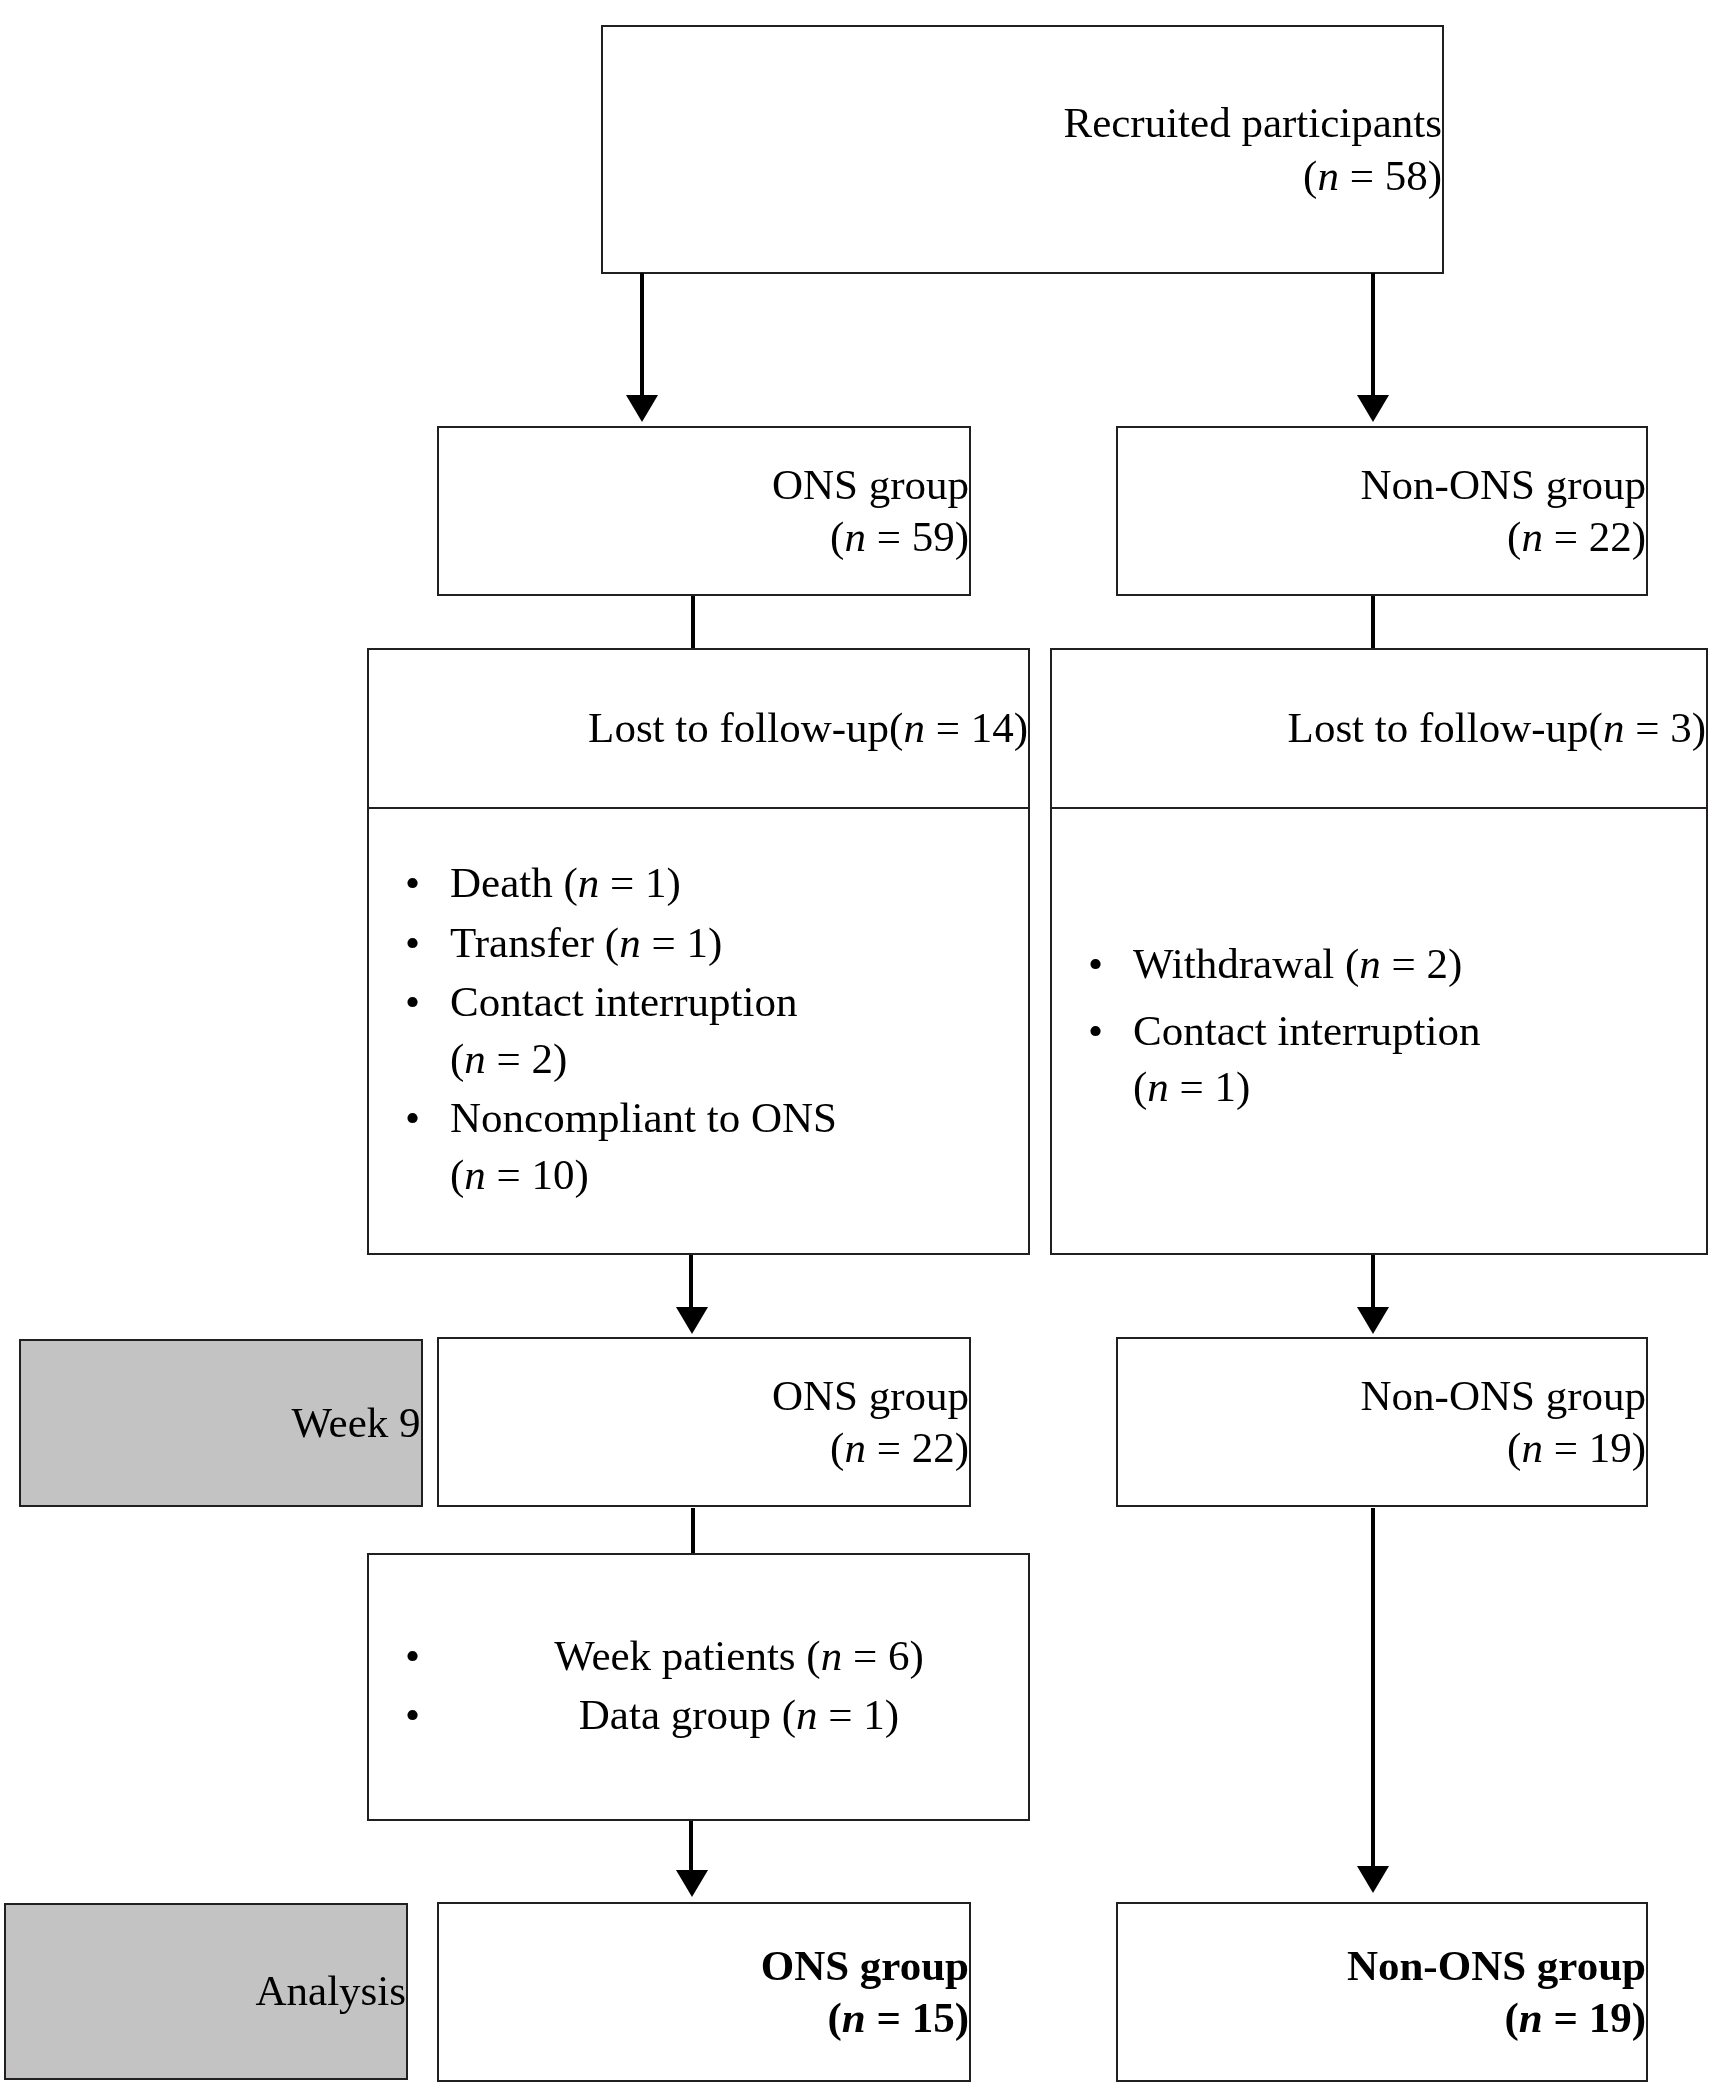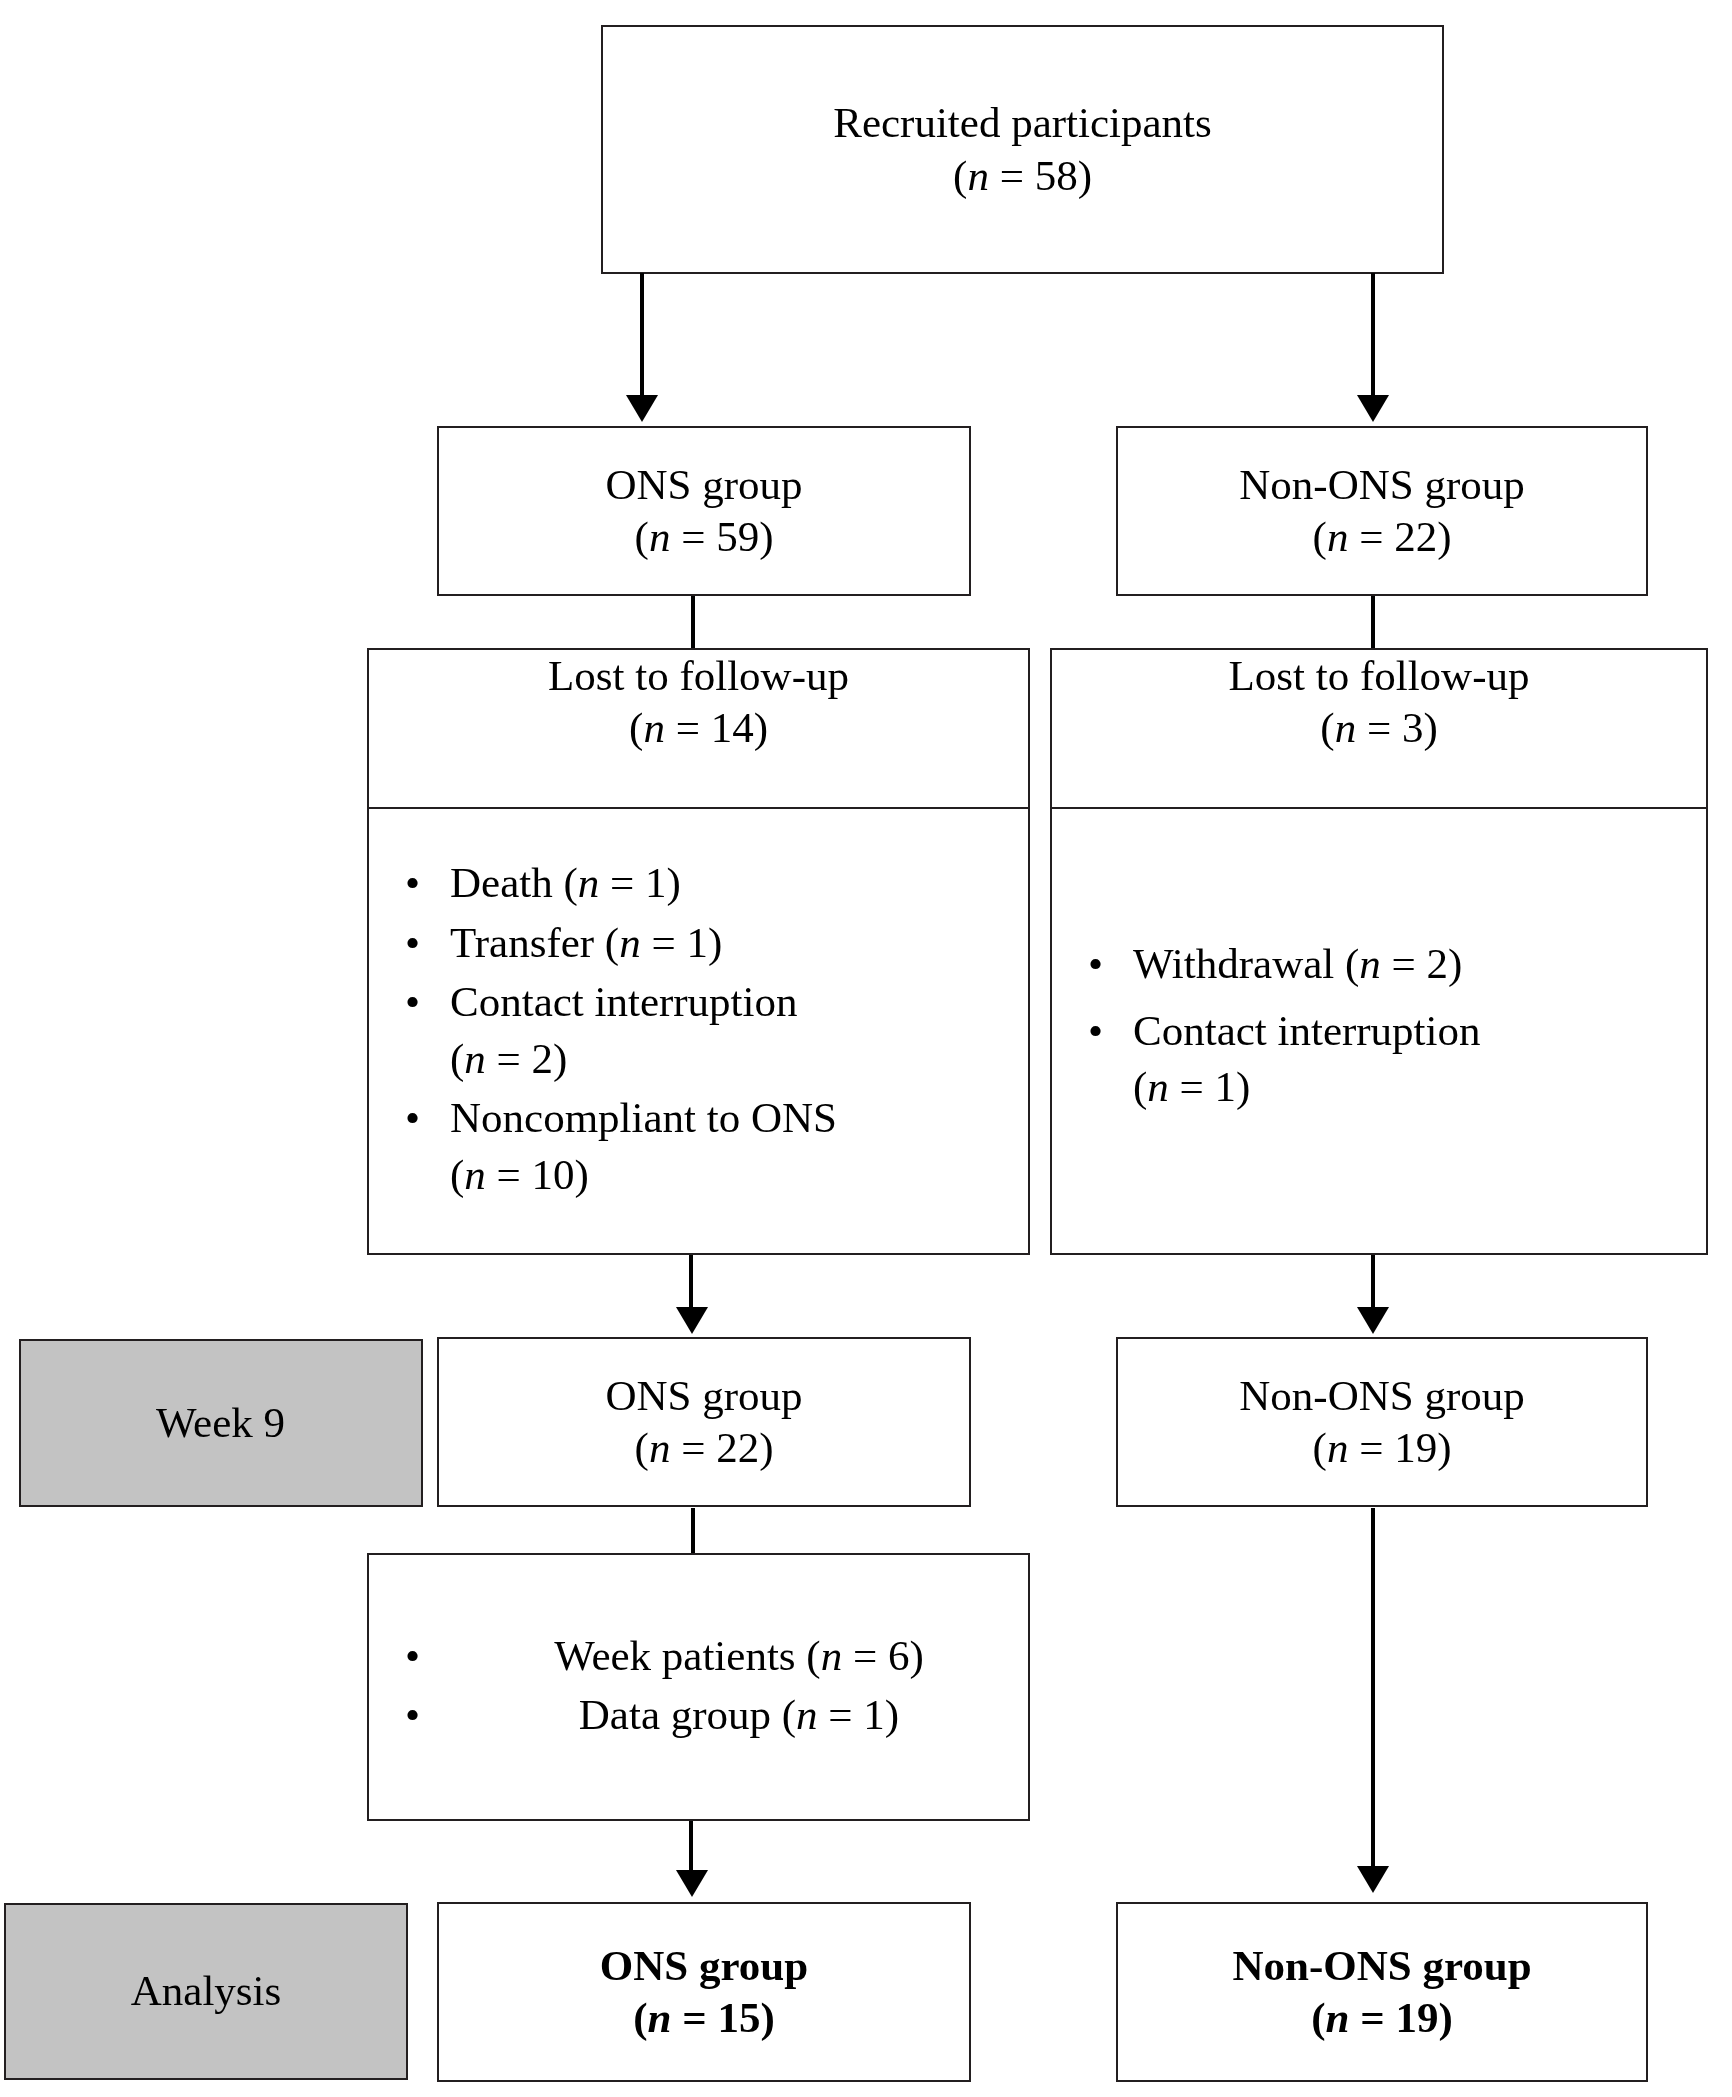--- a/index.html
+++ b/index.html
@@ -1,33 +1,33 @@
 <!DOCTYPE html>
 <html style="font-size:11px"><head>
 <meta charset="utf-8">
 <style>
   html,body{margin:0;padding:0;background:#ffffff;}
   body{width:1732px;height:2097px;position:relative;
        font-family:"Liberation Serif","DejaVu Serif",serif;color:#000;}
   .canvas{position:absolute;left:0;top:0;width:1732px;height:2097px;overflow:hidden;}
 
   .box{position:absolute;box-sizing:border-box;border:2.1px solid #231f20;background:#ffffff;
-       display:flex;flex-direction:column;align-items:center;justify-content:center;
+       display:flex;flex-direction:column;align-items:flex-end;justify-content:center;
        text-align:center;line-height:1.22;}
   .box .ln{display:block;white-space:nowrap;}
   .gray{background:#c3c3c3;}
   .fs-big{font-size:43px;}
   .bold{font-weight:bold;}
   i.nv{font-style:italic;}
 
   
   .stack{position:absolute;box-sizing:border-box;border:2.1px solid #231f20;background:#fff;
          display:flex;flex-direction:column;}
   .stack .hdr{box-sizing:border-box;border-bottom:2.1px solid #231f20;
-              display:flex;flex-direction:column;align-items:center;justify-content:flex-start;
+              display:flex;flex-direction:row;align-items:center;justify-content:flex-end;
               text-align:center;line-height:1.22;font-size:43px;}
   .stack .body{box-sizing:border-box;flex:1;display:flex;flex-direction:column;
                justify-content:center;}
 
   ul.bul{list-style:none;margin:0;padding:0;font-size:43px;line-height:1.32;}
   ul.bul li{position:relative;padding-left:81px;margin:0 0 2.7px 0;}
   ul.bul li .dot{position:absolute;left:36px;top:0;}
   ul.bul.tight li{margin-bottom:9.6px;}
 
   

